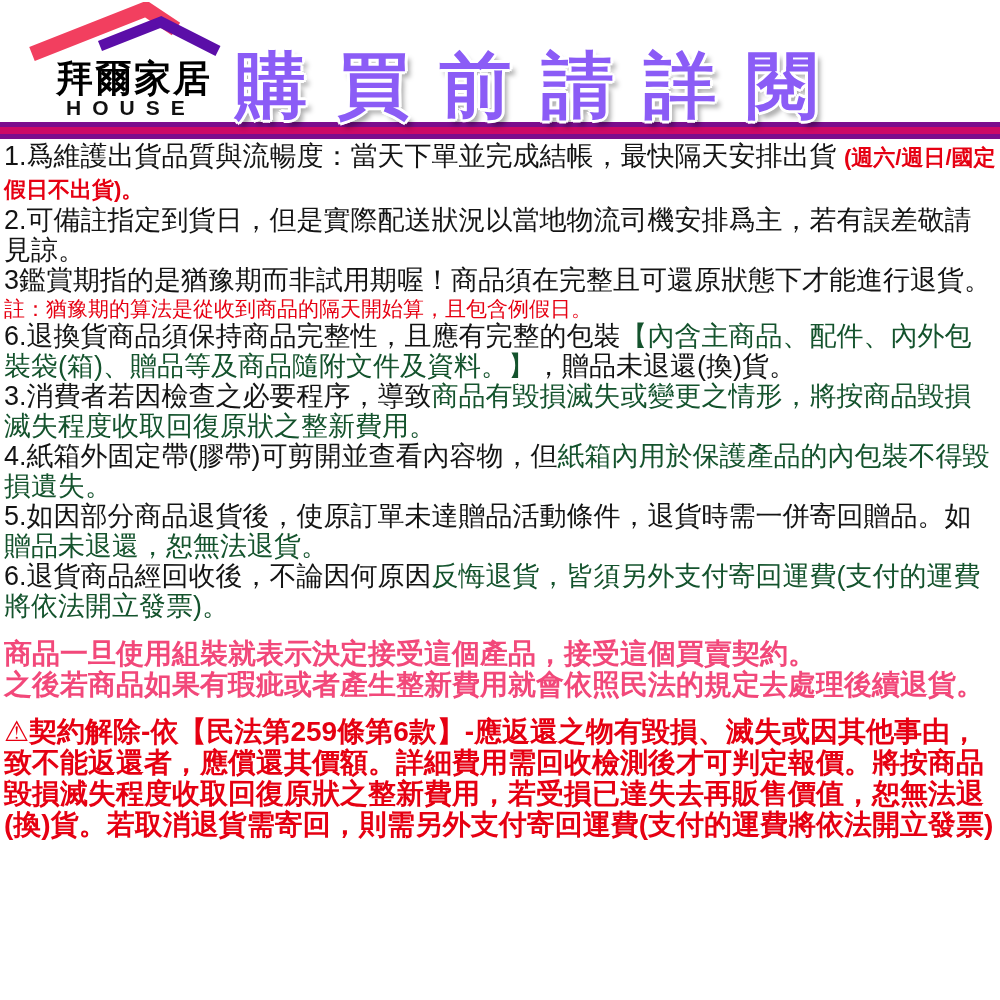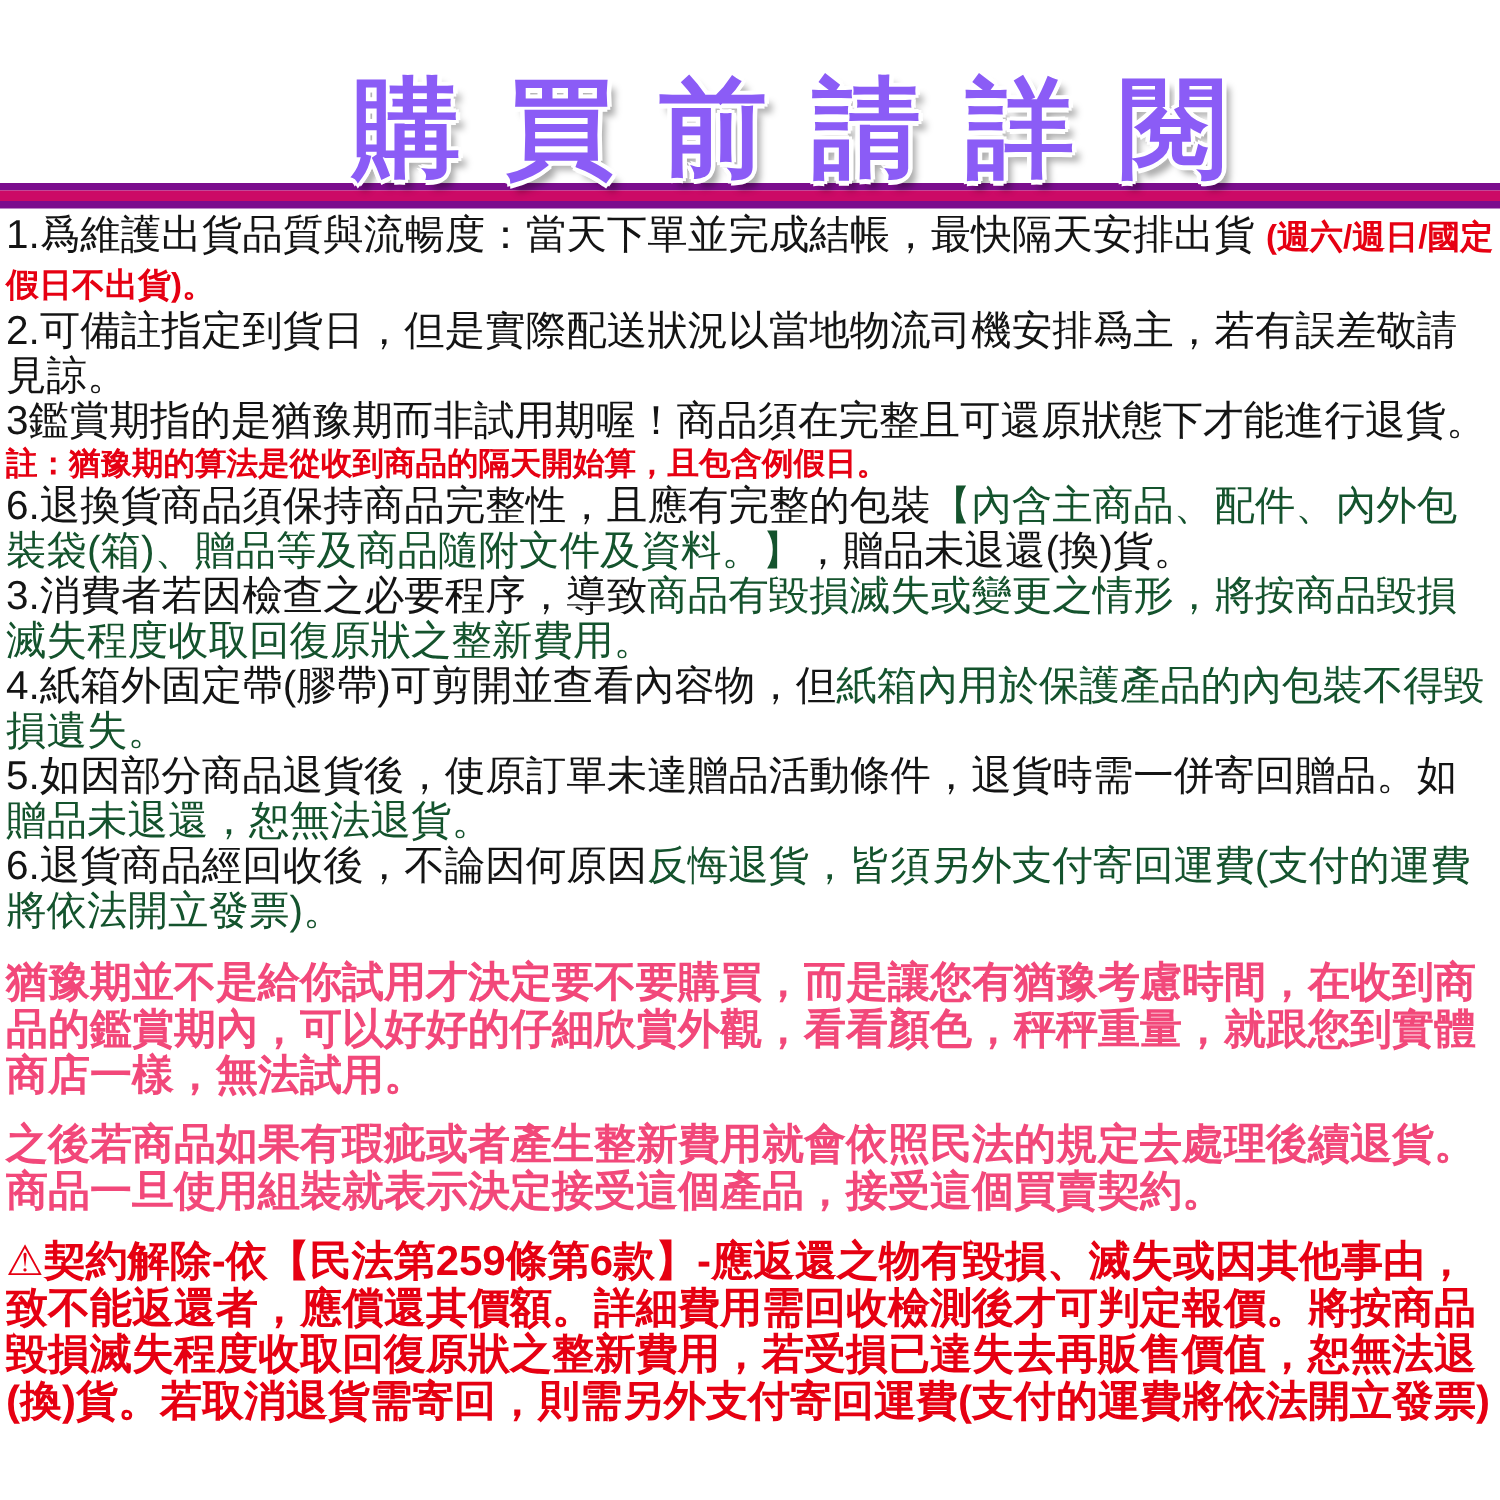--- a/index.html
+++ b/index.html
@@ -37,34 +37,43 @@
   .divider .c{height:7px;background:#cc0a66;}
 
   
   .content{padding:2px 4px 0 4px;}
   .para{margin:0;font-size:27px;line-height:30px;color:#141414;font-weight:500;}
   .section{margin:0;}
   .section.pink .para{color:#f2487a;font-weight:800;font-size:28px;line-height:31px;}
   .section.redblock .para{color:#e60012;font-weight:800;font-size:28px;line-height:31px;}
   .red-run{color:#14532d;font-weight:400;margin-top:40px;}
   .red-small{color:#e60012;font-weight:800;font-size:22px;}
-  .note-run{color:#e60012;font-weight:700;font-size:21px;line-height:24px;}
+  .note-run{color:#e60012;font-weight:400;font-size:21px;line-height:24px;}
   .diamond-run{color:#f3276e;}
   .para.note-line{line-height:24px;}
 
   [data-name="section-hesitation"]{margin-top:17px;}
   [data-name="section-contract"]{margin-top:15px;}
   [data-name="section-legal"]{margin-top:16px;}
 </style>
 </head>
 <body>
 
 <div class="page" data-name="notice-page">
 
   <div class="header" data-name="header">
+    <div class="logo" data-name="brand-logo">
+      <svg width="215" height="120" viewBox="0 0 215 120" data-name="house-roof-icon">
+        <path d="M14 52 L128 7 L158 27" fill="none" stroke="#f23f5f" stroke-width="15" stroke-linejoin="miter"></path>
+        <path d="M82 44 L143 20 L200 49" fill="none" stroke="#5b0ea8" stroke-width="11"></path>
+        <path d="M104 34 L138 21" fill="none" stroke="#5b0ea8" stroke-width="6"></path>
+      </svg>
+      <div class="brand-cn" data-name="brand-name">拜爾家居</div>
+      <div class="brand-en" data-name="brand-subtitle">HOUSE</div>
+    </div>
     <div class="page-title" data-name="page-title">購買前請詳閱</div>
   </div>
 
   <div class="divider" data-name="header-divider">
     <div class="p" data-name="divider-purple-top"></div>
     <div class="c" data-name="divider-crimson-center"></div>
     <div class="p" data-name="divider-purple-bottom"></div>
   </div>
 
   <div class="content" data-name="content">
@@ -75,24 +84,23 @@
         <p class="para note-line" data-name="paragraph"><span class="note-run" data-name="text-run">註：猶豫期的算法是從收到商品的隔天開始算，且包含例假日。</span></p>
       </div>
       <div class="section black" data-name="section-return-notice">
         <p class="para" data-name="paragraph"><span data-name="text-run">6.退換貨商品須保持商品完整性，且應有完整的包裝</span><span class="red-run" data-name="text-run">【內含主商品、配件、內外包裝袋(箱)、贈品等及商品隨附文件及資料。】</span><span data-name="text-run">，贈品未退還(換)貨。</span></p>
         <p class="para" data-name="paragraph"><span data-name="text-run">3.消費者若因檢查之必要程序，導致</span><span class="red-run" data-name="text-run">商品有毀損滅失或變更之情形，將按商品毀損滅失程度收取回復原狀之整新費用。</span></p>
         <p class="para" data-name="paragraph"><span data-name="text-run">4.紙箱外固定帶(膠帶)可剪開並查看內容物，但</span><span class="red-run" data-name="text-run">紙箱內用於保護產品的內包裝不得毀損遺失。</span></p>
         <p class="para" data-name="paragraph"><span data-name="text-run">5.如因部分商品退貨後，使原訂單未達贈品活動條件，退貨時需一併寄回贈品。如</span><span class="red-run" data-name="text-run">贈品未退還，恕無法退貨。</span></p>
         <p class="para" data-name="paragraph"><span data-name="text-run">6.退貨商品經回收後，不論因何原因</span><span class="red-run" data-name="text-run">反悔退貨，皆須另外支付寄回運費(支付的運費將依法開立發票)。</span></p>
       </div>
       <div class="section pink" data-name="section-hesitation">
-        <p class="para" data-name="paragraph"><span data-name="text-run">猶豫期並不是給你試用才決定要不要購買，而是讓您有猶豫考慮時間，在收到商品的鑑賞期內，可以好好的仔細欣賞外觀，看看顏色，秤秤重量，就跟您到實體商店一樣，無法試用。</span></p>
       </div>
       <div class="section pink" data-name="section-contract">
+        <p class="para" data-name="paragraph"><span data-name="text-run">商品一旦使用組裝就表示決定接受這個產品，接受這個買賣契約。</span></p>
         <p class="para" data-name="paragraph"><span data-name="text-run">之後若商品如果有瑕疵或者產生整新費用就會依照民法的規定去處理後續退貨。</span></p>
-        <p class="para" data-name="paragraph"><span data-name="text-run">商品一旦使用組裝就表示決定接受這個產品，接受這個買賣契約。</span></p>
       </div>
       <div class="section redblock" data-name="section-legal">
         <p class="para" data-name="paragraph"><span data-name="text-run">⚠契約解除-依【民法第259條第6款】-應返還之物有毀損、滅失或因其他事由，致不能返還者，應償還其價額。詳細費用需回收檢測後才可判定報價。將按商品毀損滅失程度收取回復原狀之整新費用，若受損已達失去再販售價值，恕無法退(換)貨。若取消退貨需寄回，則需另外支付寄回運費(支付的運費將依法開立發票)</span></p>
       </div>
     </div>
 
 </div>
 
 </body></html>

